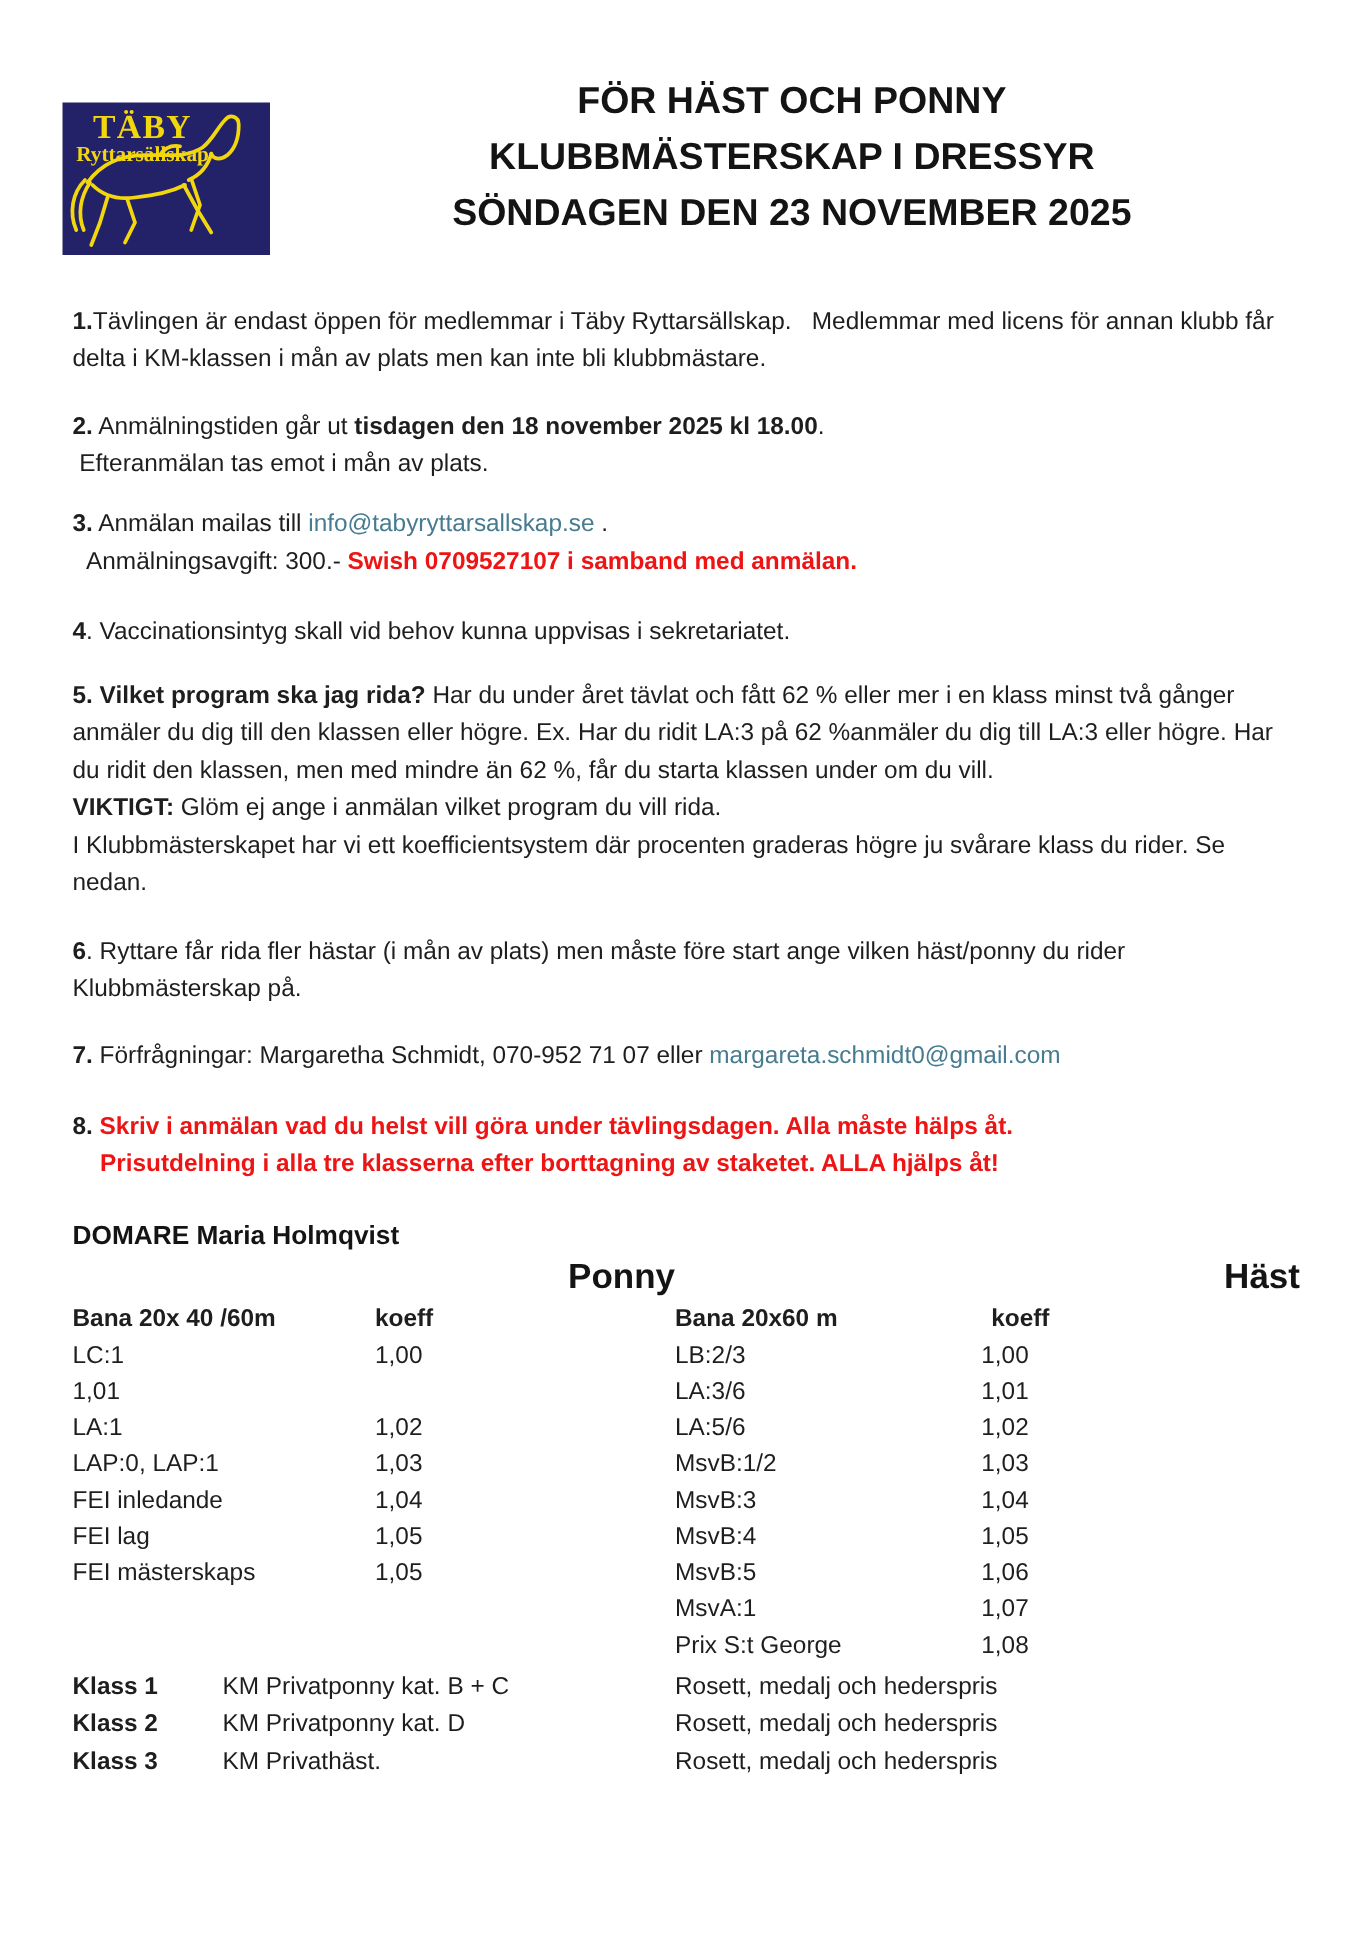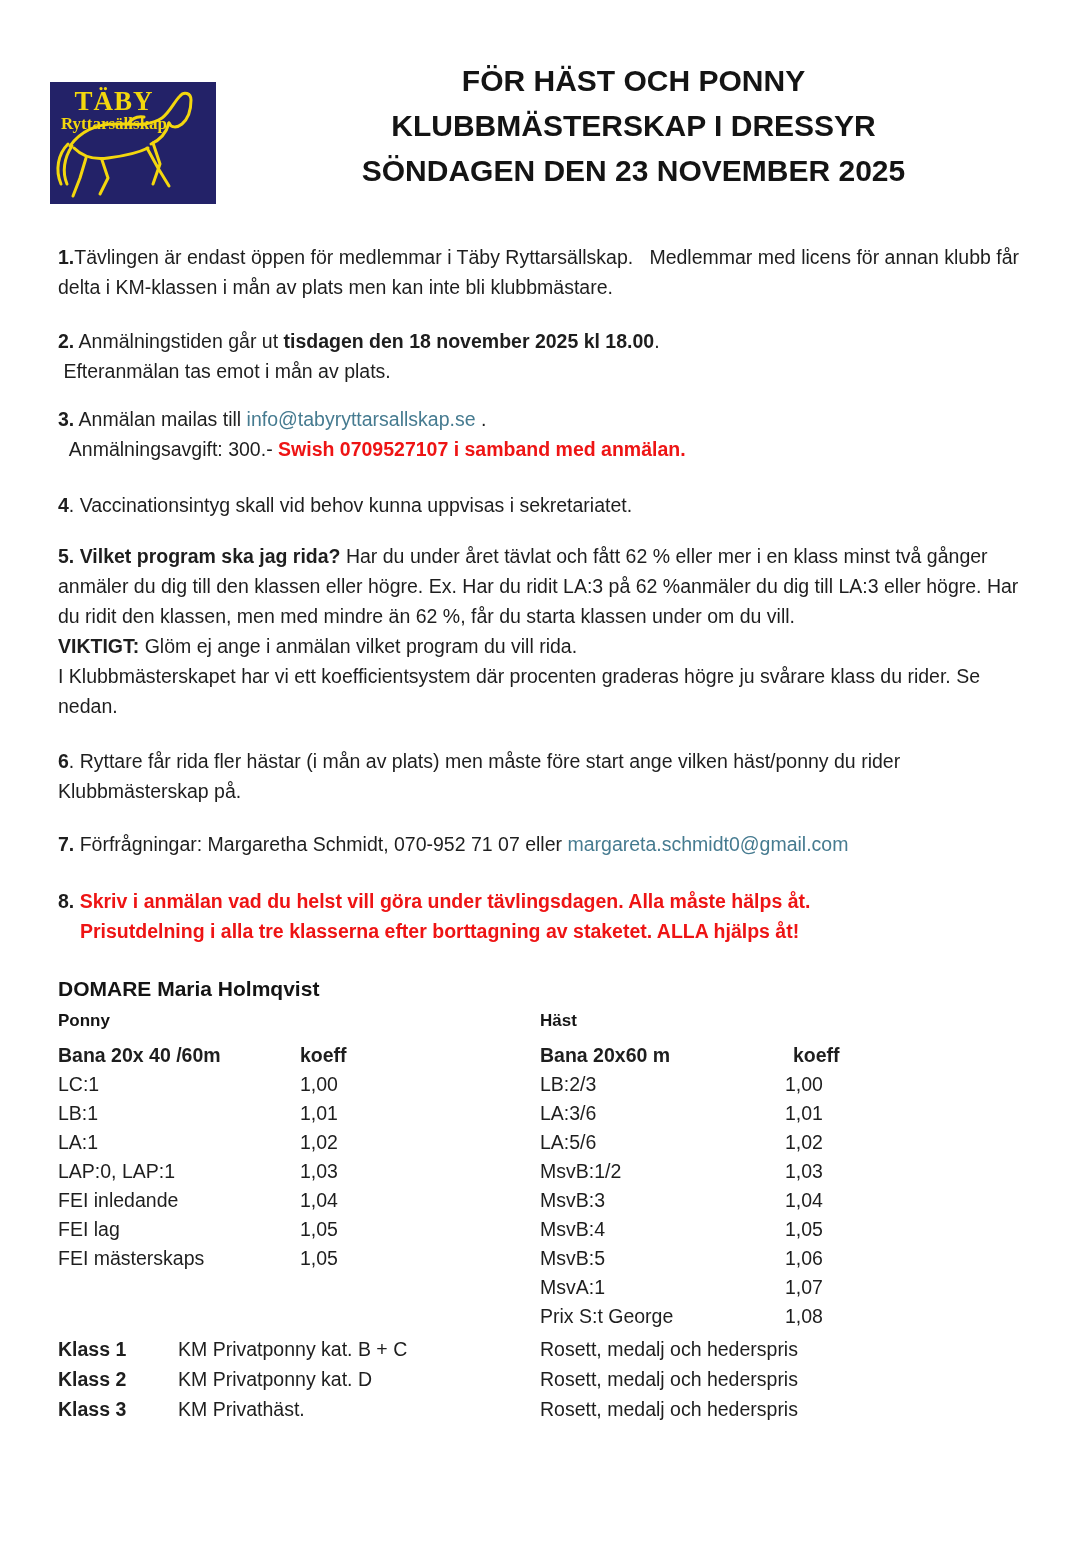--- a/index.html
+++ b/index.html
@@ -45,21 +45,21 @@
     font-size:21px;line-height:30px;font-weight:700;color:#141414;
   }
   
   .tables{
     position:absolute;left:58px;right:52px;top:1006px;
     font-size:19.5px;color:#1e1e1e;
   }
   .tables-flex{display:flex;align-items:flex-start;}
   .tbl-left{width:482px;flex:none;}
   .tbl-right{flex:1;}
-  .theading{font-size:17px;font-weight:700;height:34px;line-height:30px;color:#141414;}
+  .theading{font-size:28px;font-weight:700;height:34px;line-height:30px;color:#141414;text-align:right;}
   .thead-row{display:grid;height:30px;line-height:30px;font-weight:700;}
   .trow{display:grid;height:29px;line-height:29px;}
   .tbl-left .thead-row,.tbl-left .trow{grid-template-columns:242px 1fr;}
   .tbl-right .thead-row,.tbl-right .trow{grid-template-columns:245px 1fr;}
   .tbl-right .koeff-h{text-indent:8px;}
   
   .klass{margin-top:3px;}
   .klass-row{display:grid;grid-template-columns:120px 362px 1fr;height:30px;line-height:30px;}
   .klass-name{font-weight:700;}
 </style>
@@ -133,21 +133,20 @@
         <div class="theading">Ponny</div>
         <div class="thead-row">
             <span>Bana 20x 40 /60m</span>
             <span>koeff</span>
           </div>
         <div class="trow">
             <span>LC:1</span>
             <span>1,00</span>
           </div>
         <div class="trow">
-            <span>LB:1</span>
             <span>1,01</span>
           </div>
         <div class="trow">
             <span>LA:1</span>
             <span>1,02</span>
           </div>
         <div class="trow">
             <span>LAP:0, LAP:1</span>
             <span>1,03</span>
           </div>

